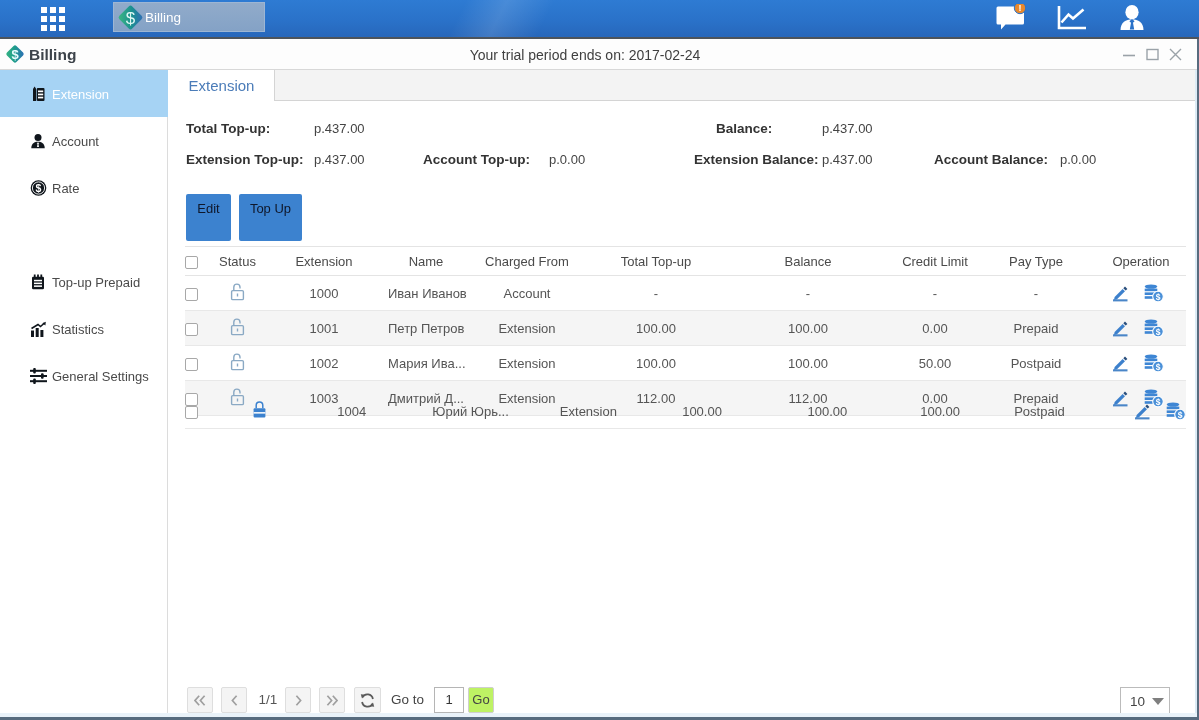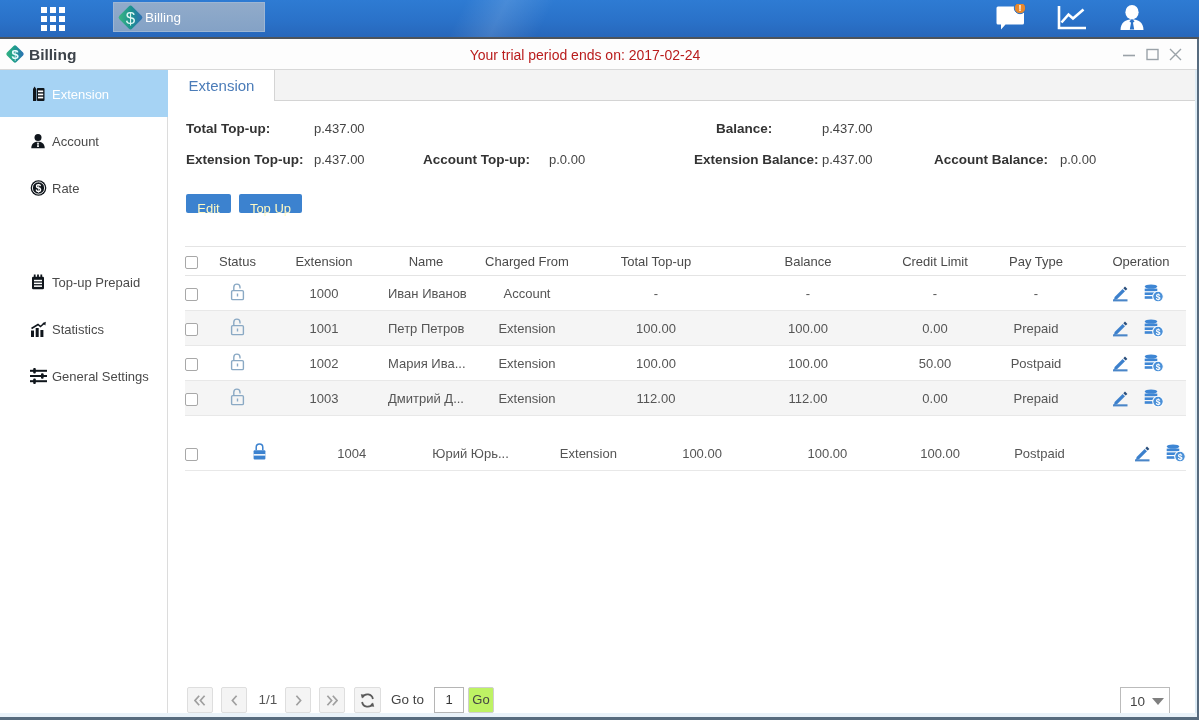--- a/index.html
+++ b/index.html
@@ -10,33 +10,33 @@
 #topbar .shine{position:absolute;left:440px;top:0;width:130px;height:37px;background:linear-gradient(100deg,rgba(255,255,255,0) 15%,rgba(255,255,255,.13) 45%,rgba(255,255,255,0) 80%);transform:skewX(-18deg);}
 #topedge{left:0;top:37px;width:1199px;height:2px;background:#4d545c;}
 #gridicon{left:41px;top:7px;width:25px;height:23px;}
 #gridicon div{position:absolute;width:6px;height:6px;background:#fff;}
 
 #taskbtn{left:113px;top:2px;width:152px;height:30px;background:linear-gradient(180deg,#91abca,#84a2c6);border:1px solid #9db6d4;box-sizing:border-box;}
 #taskbtn .lbl{position:absolute;left:31px;top:7px;color:#fff;font-size:13.5px;}
 
 #titlebar{left:0;top:39px;width:1199px;height:31px;background:#fdfdfd;border-bottom:1px solid #d8d8d8;box-sizing:border-box;}
 #wintitle{position:absolute;left:29px;top:7px;font-size:15.5px;font-weight:bold;color:#3d434a;}
-#trial{position:absolute;left:400px;top:8px;width:370px;text-align:center;font-size:14px;color:#b91c1c;}
+#trial{position:absolute;left:400px;top:8px;width:370px;text-align:center;font-size:14px;color:#404040;}
 
 #sidebar{left:0;top:70px;width:168px;height:643px;background:#fff;border-right:1px solid #dcdcdc;box-sizing:border-box;}
 .mitem{position:absolute;left:0;width:168px;height:47px;font-size:13px;color:#4a4a4a;}
 .mitem .txt{position:absolute;left:52px;top:50%;transform:translateY(-50%);}
 .mitem svg{position:absolute;left:30px;top:50%;transform:translateY(-50%);}
 .mitem.sel{background:#a6d3f4;color:#fff;}
 
 #tabbar{left:169px;top:70px;width:1028px;height:31px;background:#f3f3f3;border-bottom:1px solid #d4d4d4;box-sizing:border-box;}
 #tabact{left:169px;top:70px;width:106px;height:31px;background:#fff;border-right:1px solid #d4d4d4;box-sizing:border-box;text-align:center;line-height:31px;font-size:15px;color:#4b7cb8;}
 .slabel{font-size:13.5px;font-weight:bold;color:#333;}
 .sval{font-size:13px;color:#444;}
-.btn{position:absolute;top:194px;height:19px;background:#3c82cf;color:#fef9c3;font-size:13px;text-align:center;line-height:30px;border-radius:2px;}
+.btn{position:absolute;top:194px;height:47px;background:#3c82cf;color:#0f172a;font-size:13px;text-align:center;line-height:30px;border-radius:2px;}
 
 .trow{position:absolute;left:185px;width:1001px;display:flex;align-items:center;white-space:nowrap;}
 .c1{width:30px;}.c2{width:45px;text-align:center;}.c3{width:128px;text-align:center;}
 .c4{width:76px;text-align:center;}.c5{width:126px;text-align:center;}.c6{width:132px;text-align:center;}
 .c7{width:172px;text-align:center;}.c8{width:82px;text-align:center;}.c9{width:120px;text-align:center;}
 .c10{width:90px;text-align:center;}
 #thead{top:246px;height:30px;border-top:1px solid #e4e4e4;border-bottom:1px solid #e4e4e4;box-sizing:border-box;font-size:13px;color:#4a4a4a;}
 .drow{height:35px;border-bottom:1px solid #e8e8e8;box-sizing:border-box;font-size:13px;color:#555;}
 .drow.alt{background:#f5f5f5;}
 .cb{display:inline-block;width:13px;height:13px;border:1px solid #a8a8a8;border-radius:2px;background:#fff;box-sizing:border-box;vertical-align:middle;}
@@ -332,21 +332,21 @@
           <ellipse cx="8" cy="3.6" rx="6.3" ry="2.2" fill="#3e86d4"></ellipse>
           <rect x="1.7" y="5.6" width="12.6" height="2.6" fill="#3e86d4"></rect>
           <rect x="1.7" y="9.4" width="12.6" height="2.6" fill="#3e86d4"></rect>
           <rect x="1.7" y="13.2" width="12.6" height="2.6" fill="#3e86d4"></rect>
           <circle cx="15" cy="13.6" r="5.3" fill="#4a90d8" stroke="#fff" stroke-width="1.1"></circle>
           <text x="15" y="16.6" font-size="8.5" font-weight="bold" fill="#fff" text-anchor="middle" font-family="Liberation Sans">$</text>
         </svg>
 </div>
     </div>
 </div>
-<div class="trow drow" style="top:436px;gap:48px;">
+<div class="trow drow" style="top:394px;gap:48px;">
 <div class="c1"><span class="cb"></span></div>
     <div class="c2"><svg width="17" height="20" viewBox="0 0 17 20">
         <path d="M5.2 8.2 V5.4 a3.3 3.3 0 0 1 6.6 0 V8.2" fill="none" stroke="#3c82cf" stroke-width="1.5"></path>
         <rect x="2.6" y="8.2" width="11.8" height="9.2" rx="1" fill="#3c82cf"></rect>
         <rect x="2.6" y="12.1" width="11.8" height="1.5" fill="#fff"></rect>
       </svg></div>
     <div class="c3">1004</div>
 <div class="c4">Юрий Юрь...</div>
     <div class="c5">Extension</div>
     <div class="c6">100.00</div>

